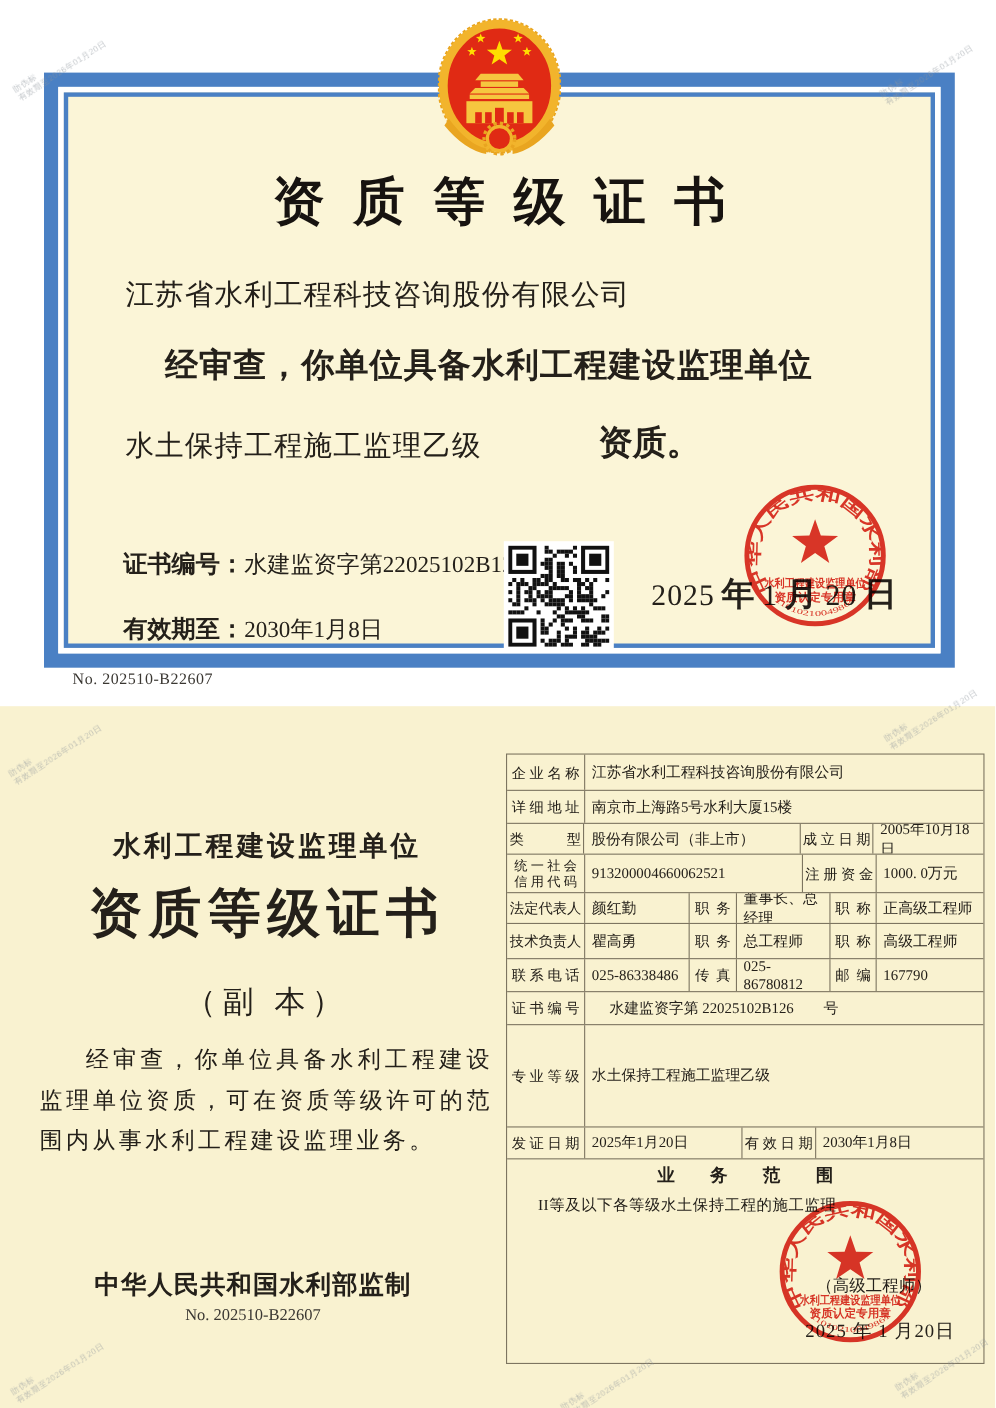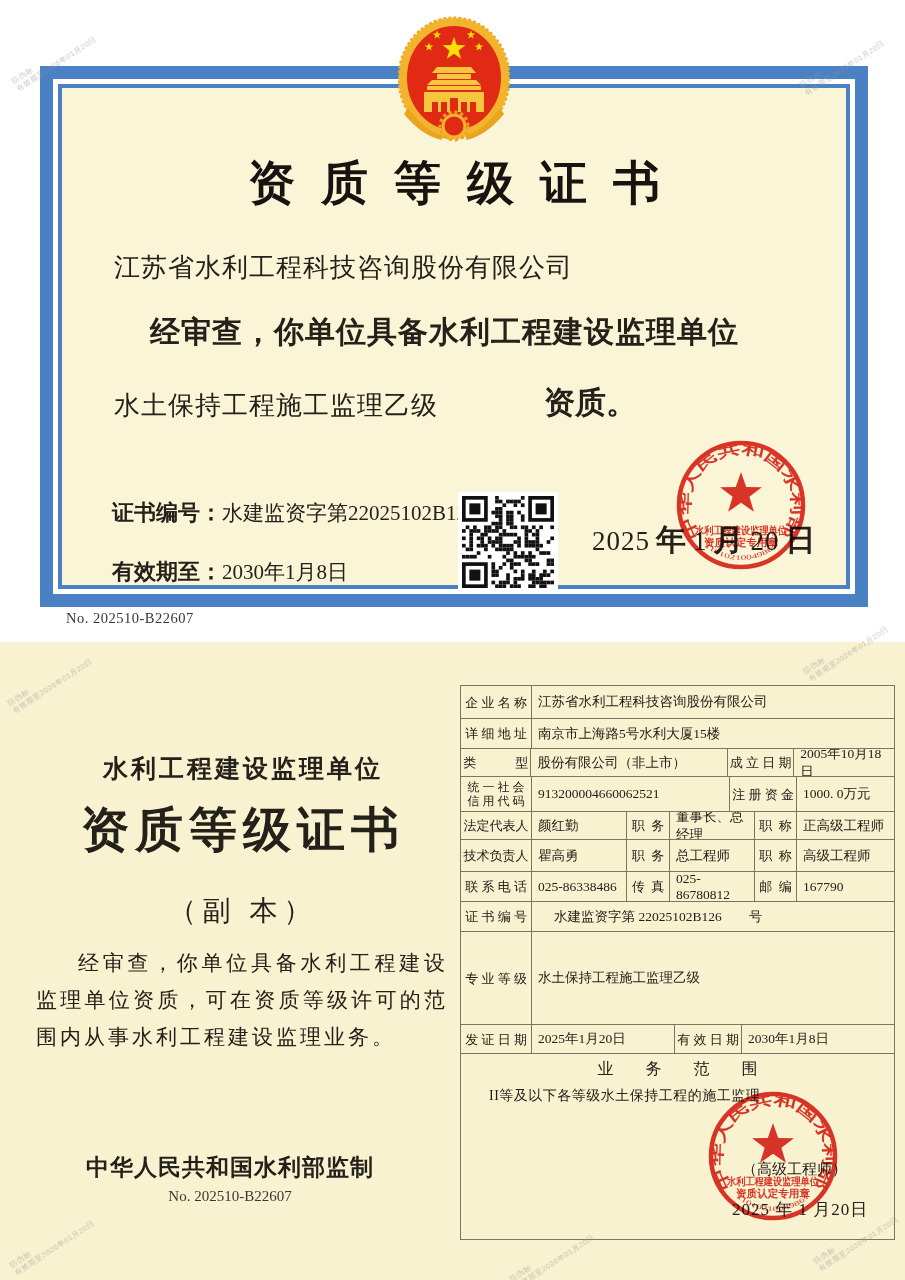--- a/index.html
+++ b/index.html
@@ -63,21 +63,21 @@
   .trow:first-child{border-top:none;}
   .tcell{
     box-sizing:border-box; border-left:1px solid #7d7560;
     display:flex; align-items:center; white-space:pre-wrap; overflow:hidden;
   }
   .tcell:first-child{border-left:none;}
   .tlabel{justify-content:center; text-align:right; font-size:13px; line-height:15px;}
   .tval{padding-left:6px;}
   .grow{flex:1 1 auto;}
   .trow-fill{flex:1 1 auto; display:block; position:relative;}
-  .scope-header{margin-top:5px; text-align:center; font-size:16px; font-weight:normal;}
+  .scope-header{margin-top:5px; text-align:center; font-size:16px; font-weight:bold;}
   .scope-content{margin-top:7px; padding-left:28px; font-size:14px; letter-spacing:.5px;}
   .issue-org{left:742px; top:1160px; font-size:15px; z-index:2;}
   .issue-date{left:732px; top:1198px; font-size:17px; letter-spacing:1px; z-index:2; white-space:pre-wrap;}
   .seal-bottom{left:706px; top:1089px; z-index:3;}
 
   
   .emblem{left:398px; top:16px; width:112px; height:128px; z-index:5;}
 
   
   .wm{

